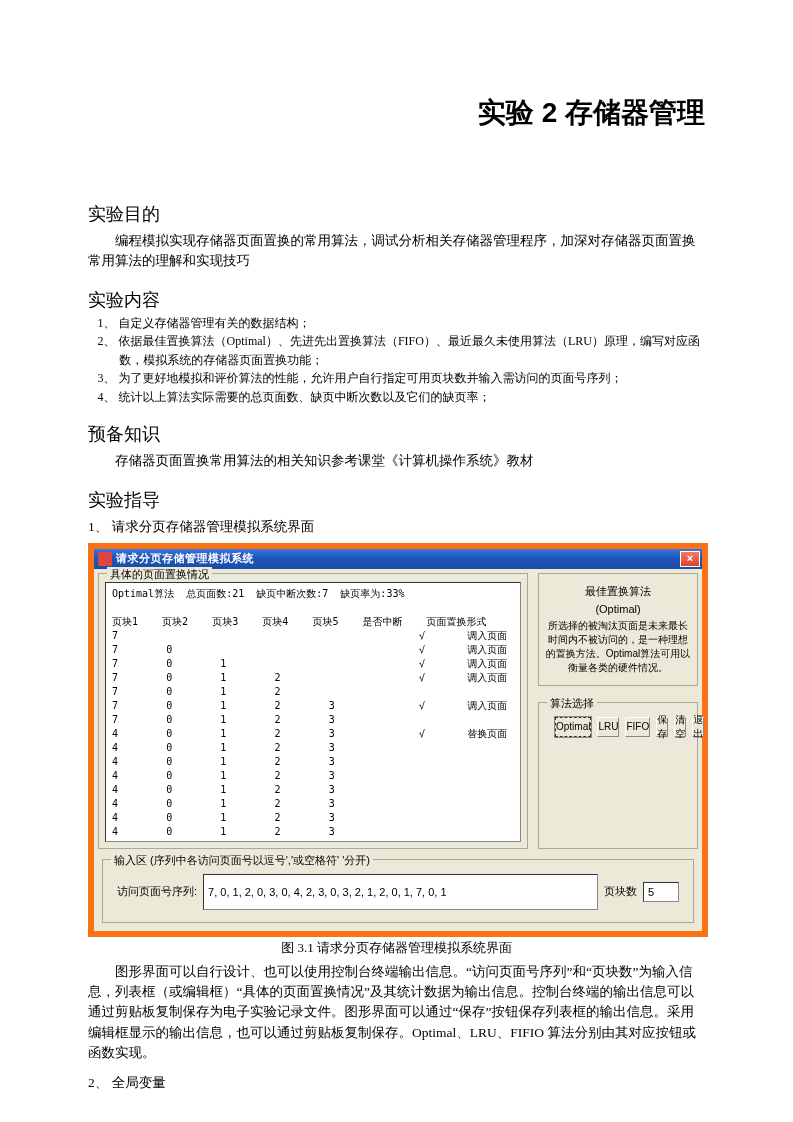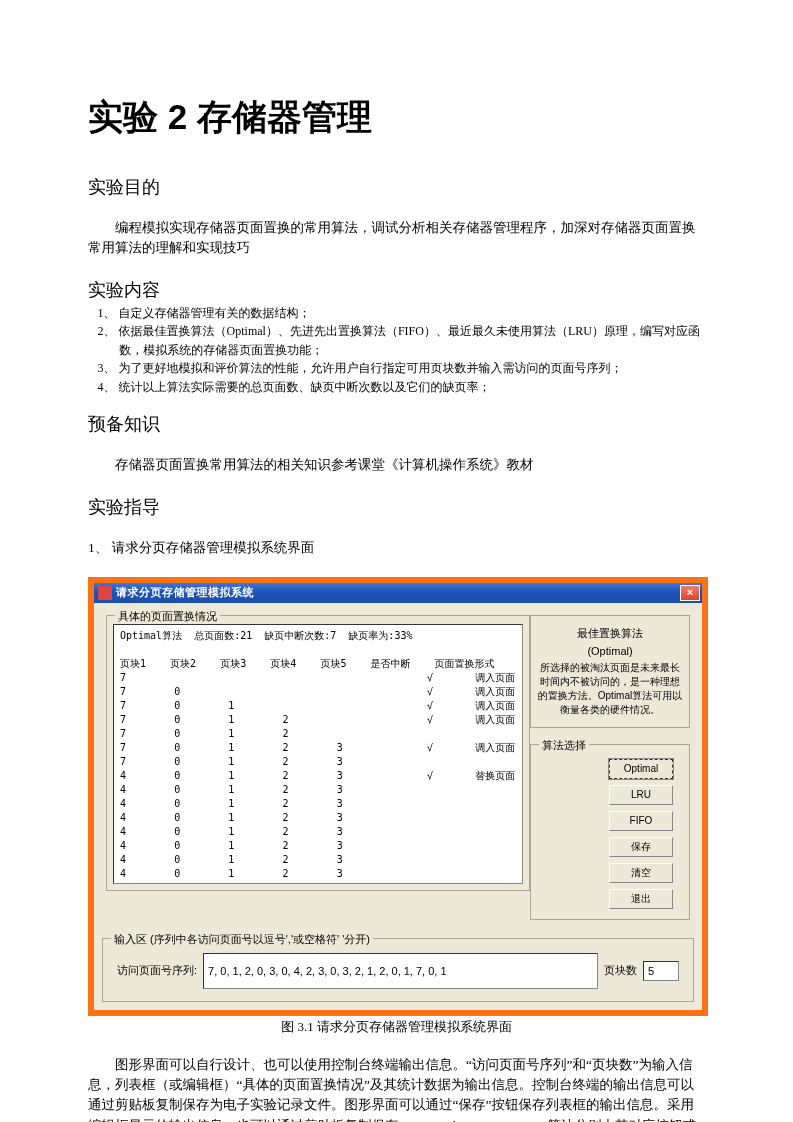--- a/index.html
+++ b/index.html
@@ -7,35 +7,35 @@
     margin: 0;
     padding: 0;
     background: #fff;
     font-family: "SimSun", "宋体", serif;
     width: 793px;
     height: 1122px;
     position: relative;
   }
   .page { padding: 94px 88px 40px 88px; }
   .title {
-    text-align: left;
-    font-size: 35px;
+    text-align: right;
+    font-size: 28px;
     font-weight: bold;
     font-family: "SimHei", "黑体", sans-serif;
-    margin-bottom: 34px;
+    margin-bottom: 70px;
   }
   .h2 {
     font-size: 18px;
     font-family: "SimHei", "黑体", sans-serif;
     margin: 16px 0 2px 0;
   }
   .para {
     font-size: 13.5px;
     line-height: 1.5;
-    margin: 19px 0;
+    margin: 5px 0;
     text-indent: 2em;
   }
   .no-indent { text-indent: 0; }
   ol.numlist {
     list-style: none;
     margin: 2px 0;
     padding: 0;
   }
   ol.numlist li {
     font-size: 12px;
@@ -74,22 +74,23 @@
   }
   .titlebar-text { flex: 1; font-size: 11px; letter-spacing: 0.5px;}
   .close-btn {
     width: 20px; height: 16px;
     background: linear-gradient(#f57a6a,#d9442a);
     border: 1px solid #fff;
     display:flex;align-items:center;justify-content:center;
     color:#fff;font-weight:bold;font-size:11px;line-height:1;
   }
   .window-body {
-    padding: 12px;
+    padding: 4px;
     display: flex;
+    gap: 10px;
   }
   .left-panel { flex: 1.6; }
   .right-panel { width: 160px; display:flex;flex-direction:column;gap:10px;justify-content:center;}
   .groupbox {
     border: 1px solid #aca899;
     padding: 8px 6px 6px 6px;
     position: relative;
     margin-bottom: 6px;
   }
   .groupbox .legend {
@@ -103,21 +104,21 @@
     padding: 4px 6px;
     font-family: "SimSun", monospace;
     font-size: 10px; line-height: 1.4;
     white-space: pre; overflow: hidden;
   }
   .algo-desc {
     font-size: 10px; text-align: center;
     font-family: "SimSun", sans-serif;
   }
   .algo-title { font-weight: normal; margin-bottom: 4px; font-size:11px;}
-  .btn-col { display:flex;flex-direction:column;gap:6px;align-items:flex-end;padding:6px 10px 4px 10px;}
+  .btn-col { display:flex;flex-direction:row;gap:6px;align-items:flex-end;padding:6px 10px 4px 10px;}
   .winbtn {
     width: 64px; height: 20px;
     background: #ece9d8;
     border: 1px solid #888;
     border-top-color:#fff;border-left-color:#fff;
     font-size: 10px;
     display:flex;align-items:center;justify-content:center;
     font-family: Tahoma, "SimSun", sans-serif;
   }
   .winbtn.focus { border:1px dashed #333; outline:1px solid #888;}

